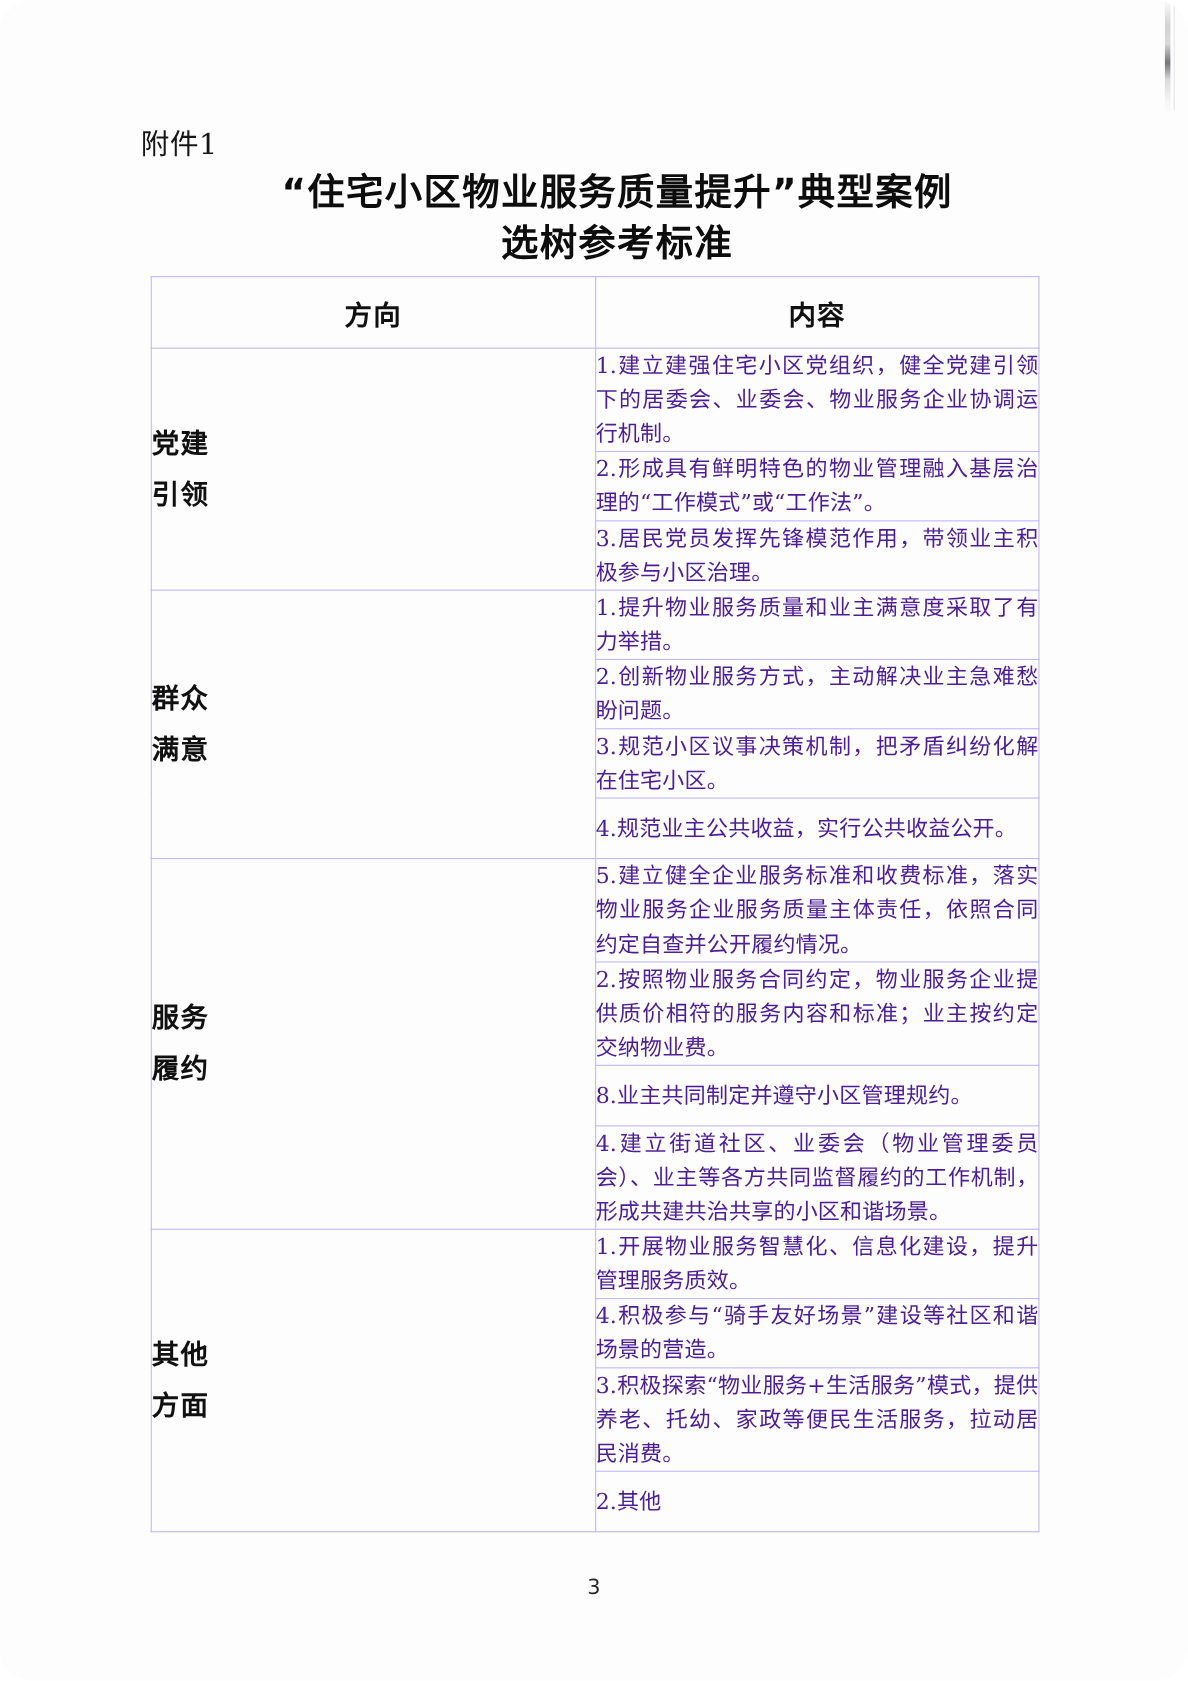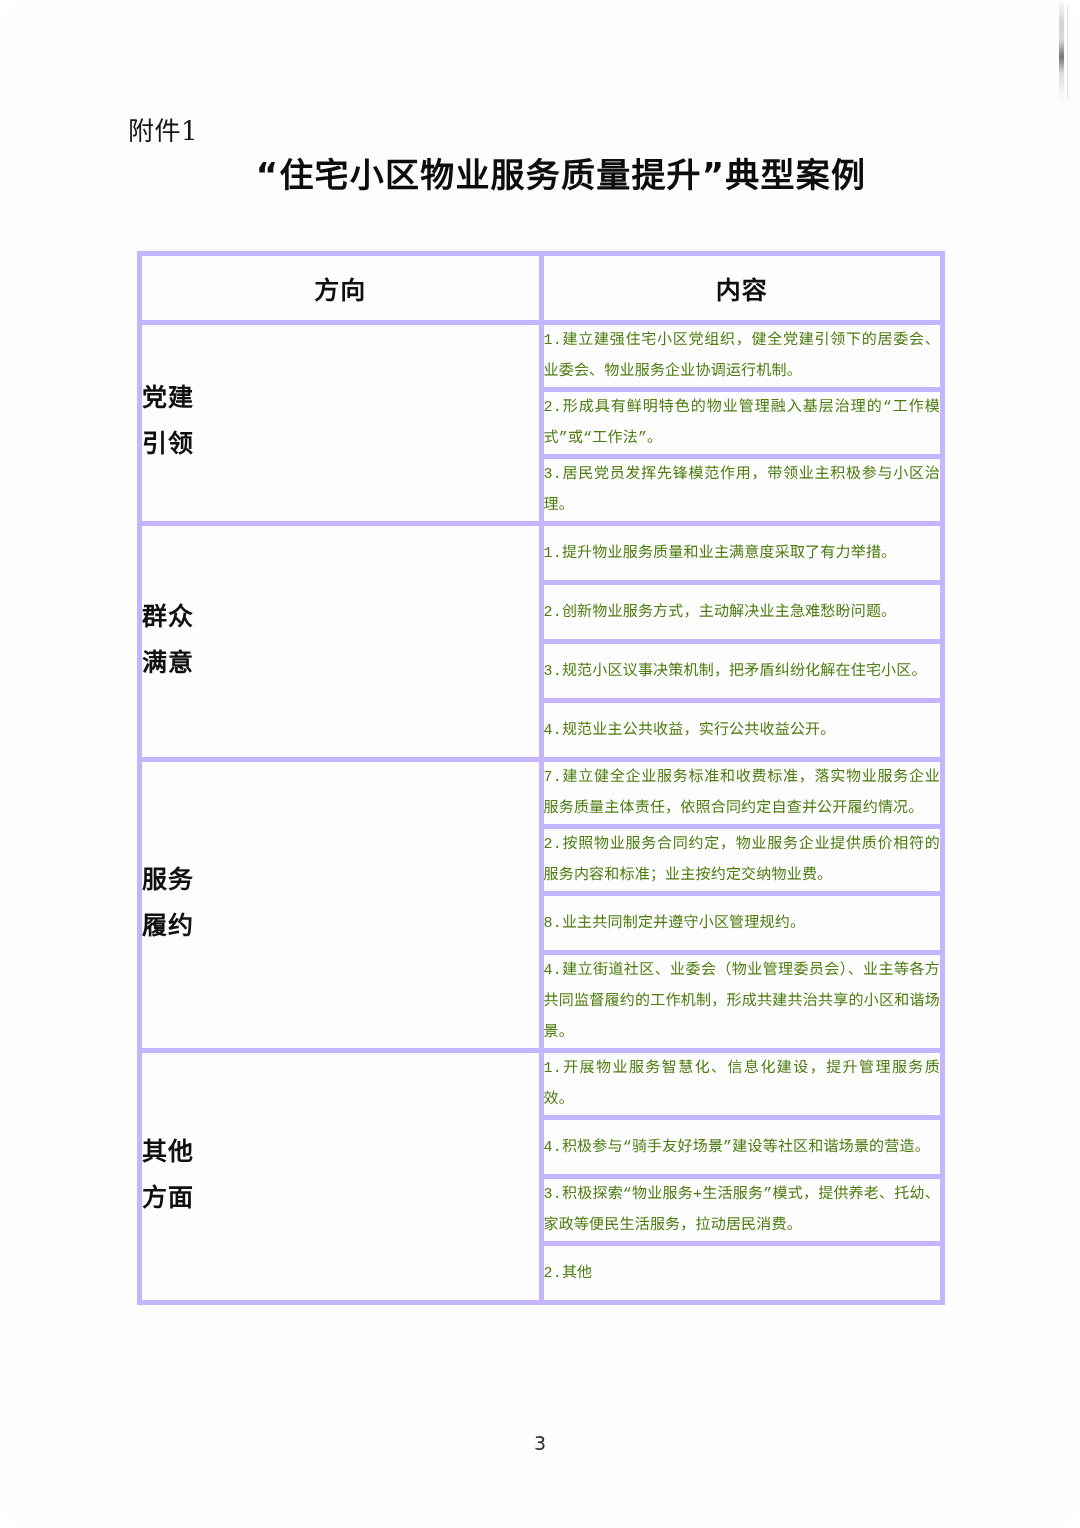--- a/index.html
+++ b/index.html
@@ -80,24 +80,23 @@
 
   table.criteria {
     position: absolute;
     left: 137px;
     top: 251px;
     width: 808px;
     border-collapse: collapse;
     table-layout: fixed;
   }
   table.criteria td, table.criteria th {
-    border: 5px solid #c4b5fd;
+    border: 1px solid #c4b5fd;
     padding: 0;
     vertical-align: middle;
-    font-family: Liberation Mono, monospace;
   }
   th.col-head {
     font-family: "DejaVu Sans", "Liberation Sans", sans-serif;
     font-weight: bold;
     font-size: 25px;
     color: #101010;
     height: 64px;
     letter-spacing: 1px;
   }
   td.group-cell {
@@ -106,23 +105,23 @@
     font-family: "DejaVu Sans", "Liberation Sans", sans-serif;
     font-weight: bold;
     font-size: 25px;
     line-height: 46px;
     color: #101010;
     letter-spacing: 1px;
   }
   td.item-cell {
     padding: 9px 8px 9px 6px;
     font-family: "DejaVu Serif", "Liberation Serif", serif;
-    font-size: 15px;
+    font-size: 20px;
     line-height: 31px;
-    color: #4d7c0f;
+    color: #4c1d95;
     text-align: justify;
     text-justify: inter-ideograph;
     letter-spacing: 0.2px;
   }
   td.item-cell.tall { height: 54px; margin-top: 39px; }
 
   .note {
     position: absolute;
     left: 128px;
     top: 1243px;
@@ -148,20 +147,21 @@
 
 <div class="page">
 
   <div class="scan-edge"></div>
   <div class="scan-edge2"></div>
 
   <div class="attachment-label">附件1</div>
 
   <div class="doc-title">
     <span class="line">“住宅小区物业服务质量提升”典型案例</span>
+    <span class="line">选树参考标准</span>
   </div>
 
   <table class="criteria">
     <thead>
       <tr>
         <th class="col-head">方向</th>
         <th class="col-head">内容</th>
       </tr>
     </thead>
     <tbody>
@@ -195,21 +195,21 @@
       </tr>
       <tr>
         <td class="item-cell tall">4.规范业主公共收益，实行公共收益公开。</td>
       </tr>
 
       <tr>
         <td class="group-cell" rowspan="4">
           <span>服务</span><br>
           <span>履约</span>
         </td>
-        <td class="item-cell">7.建立健全企业服务标准和收费标准，落实物业服务企业服务质量主体责任，依照合同约定自查并公开履约情况。</td>
+        <td class="item-cell">5.建立健全企业服务标准和收费标准，落实物业服务企业服务质量主体责任，依照合同约定自查并公开履约情况。</td>
       </tr>
       <tr>
         <td class="item-cell">2.按照物业服务合同约定，物业服务企业提供质价相符的服务内容和标准；业主按约定交纳物业费。</td>
       </tr>
       <tr>
         <td class="item-cell tall">8.业主共同制定并遵守小区管理规约。</td>
       </tr>
       <tr>
         <td class="item-cell">4.建立街道社区、业委会（物业管理委员会）、业主等各方共同监督履约的工作机制，形成共建共治共享的小区和谐场景。</td>
       </tr>

